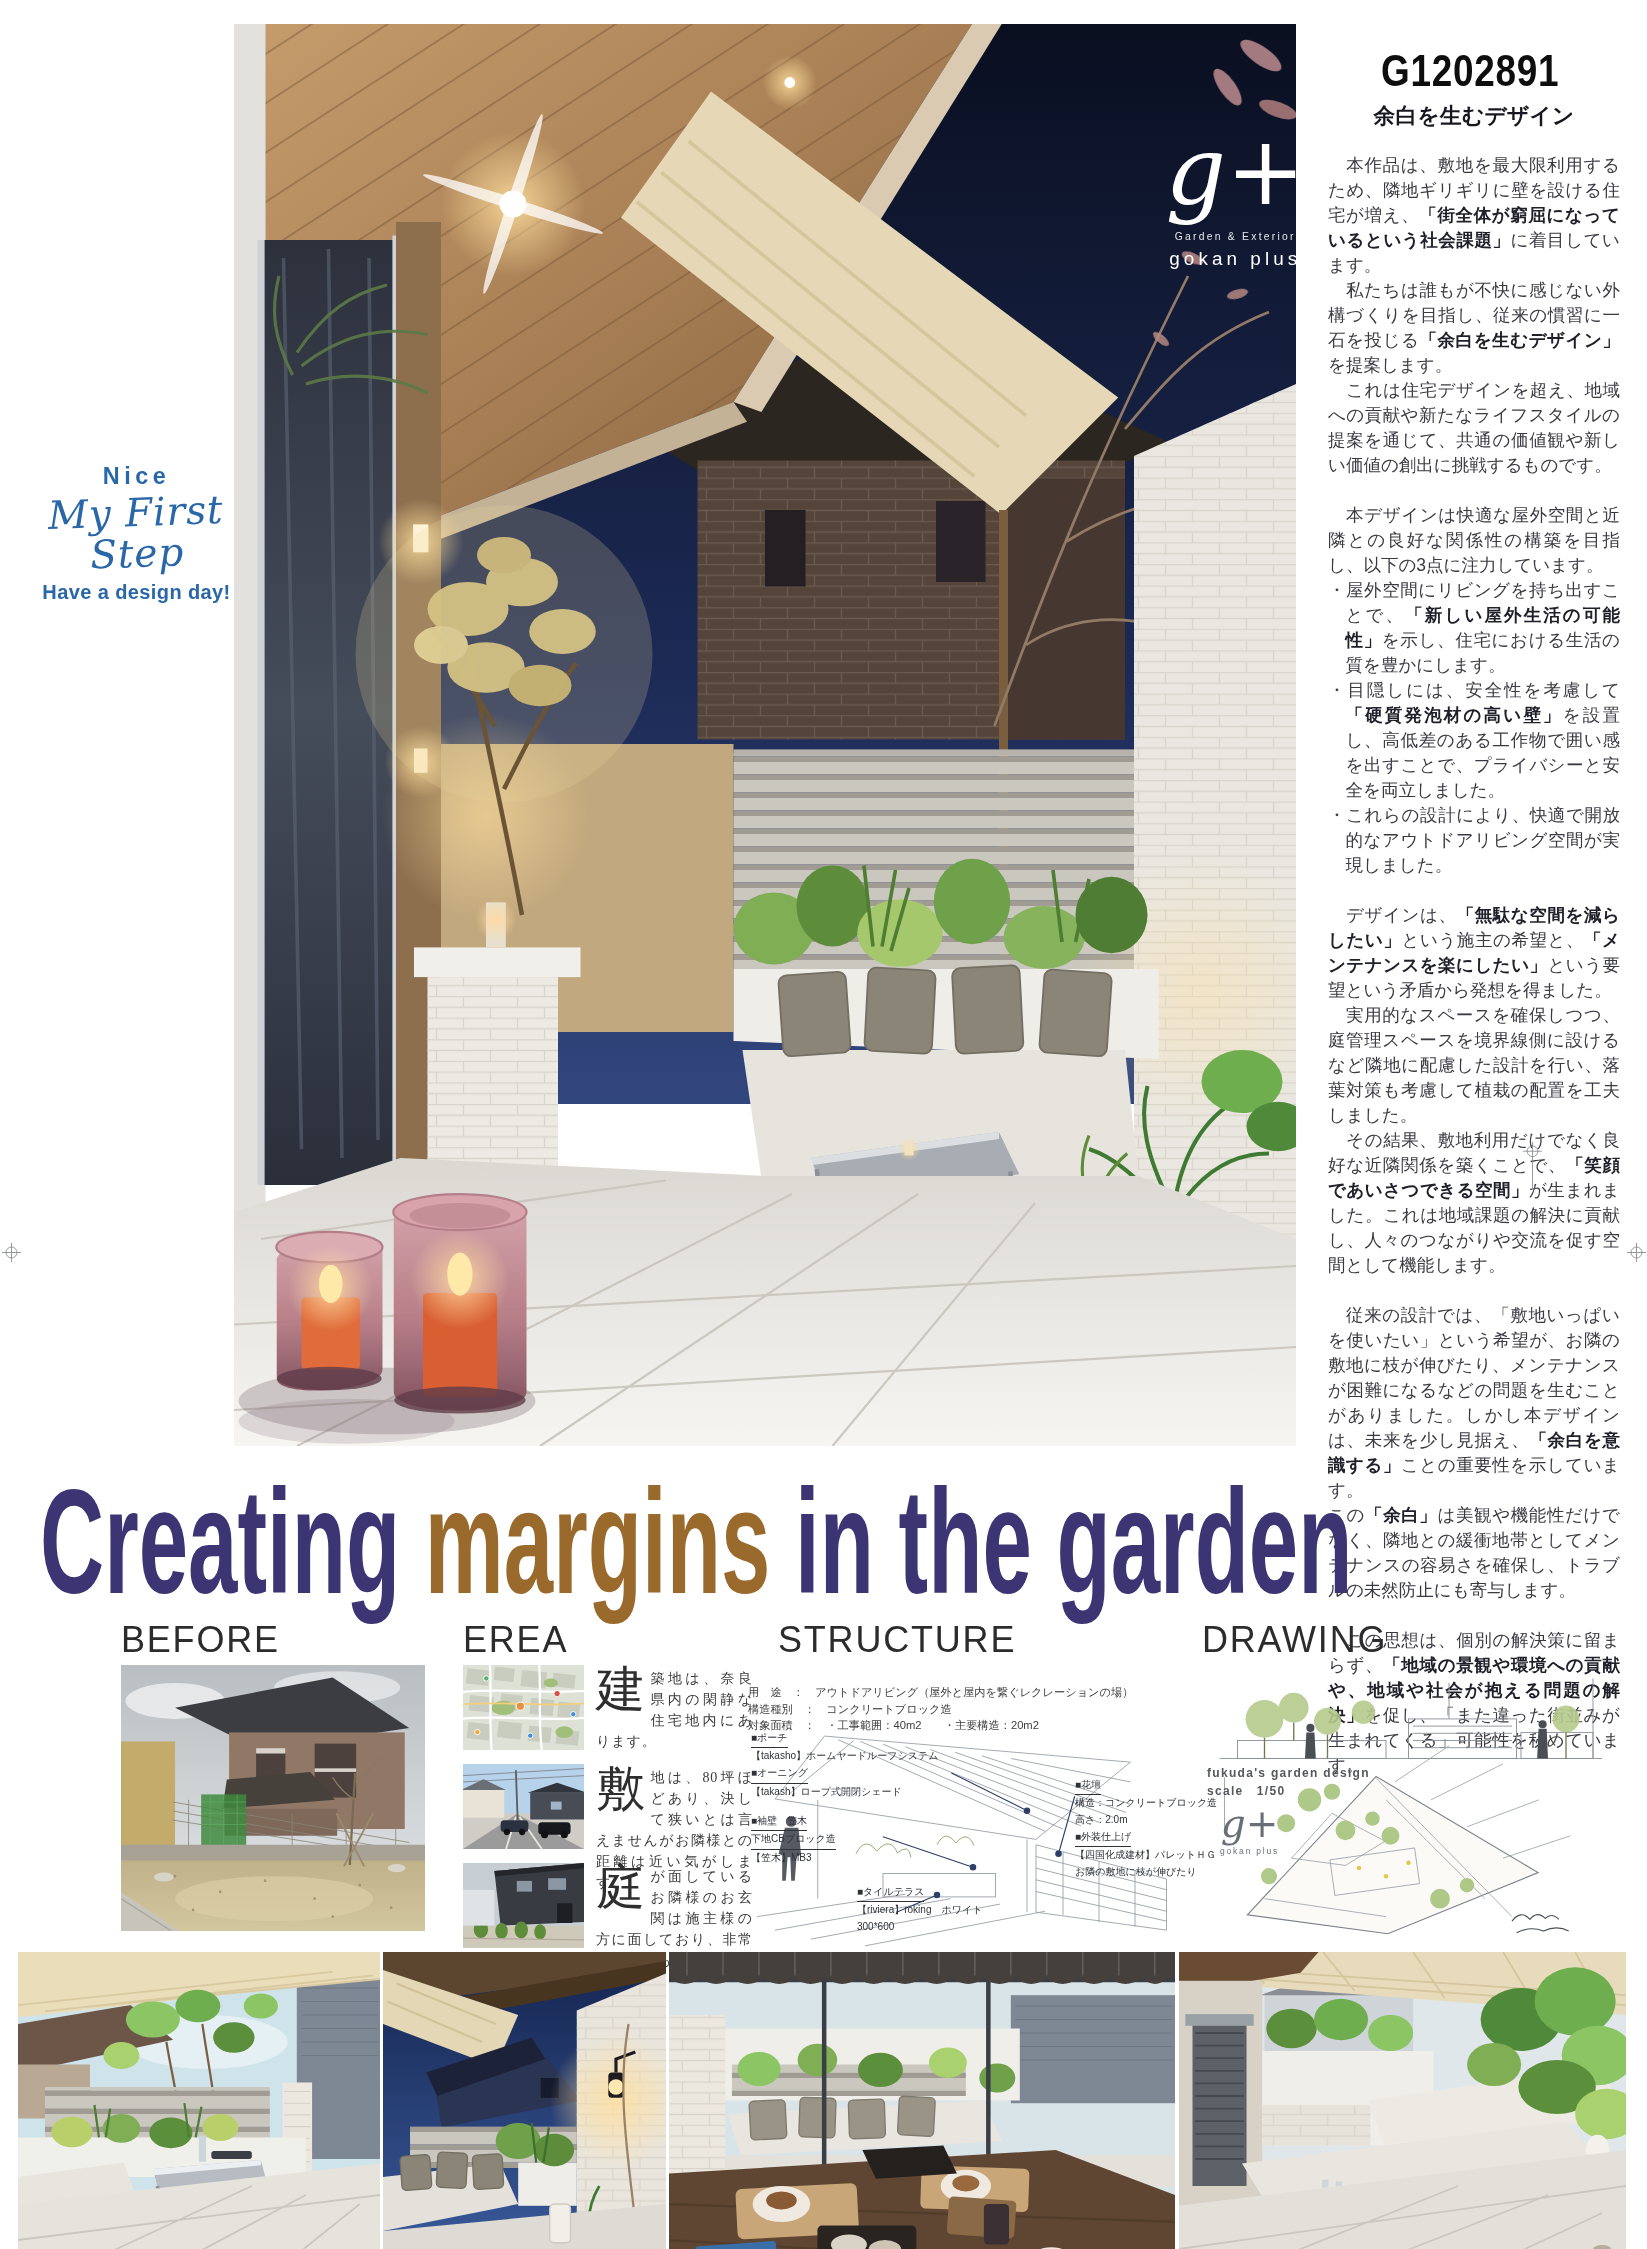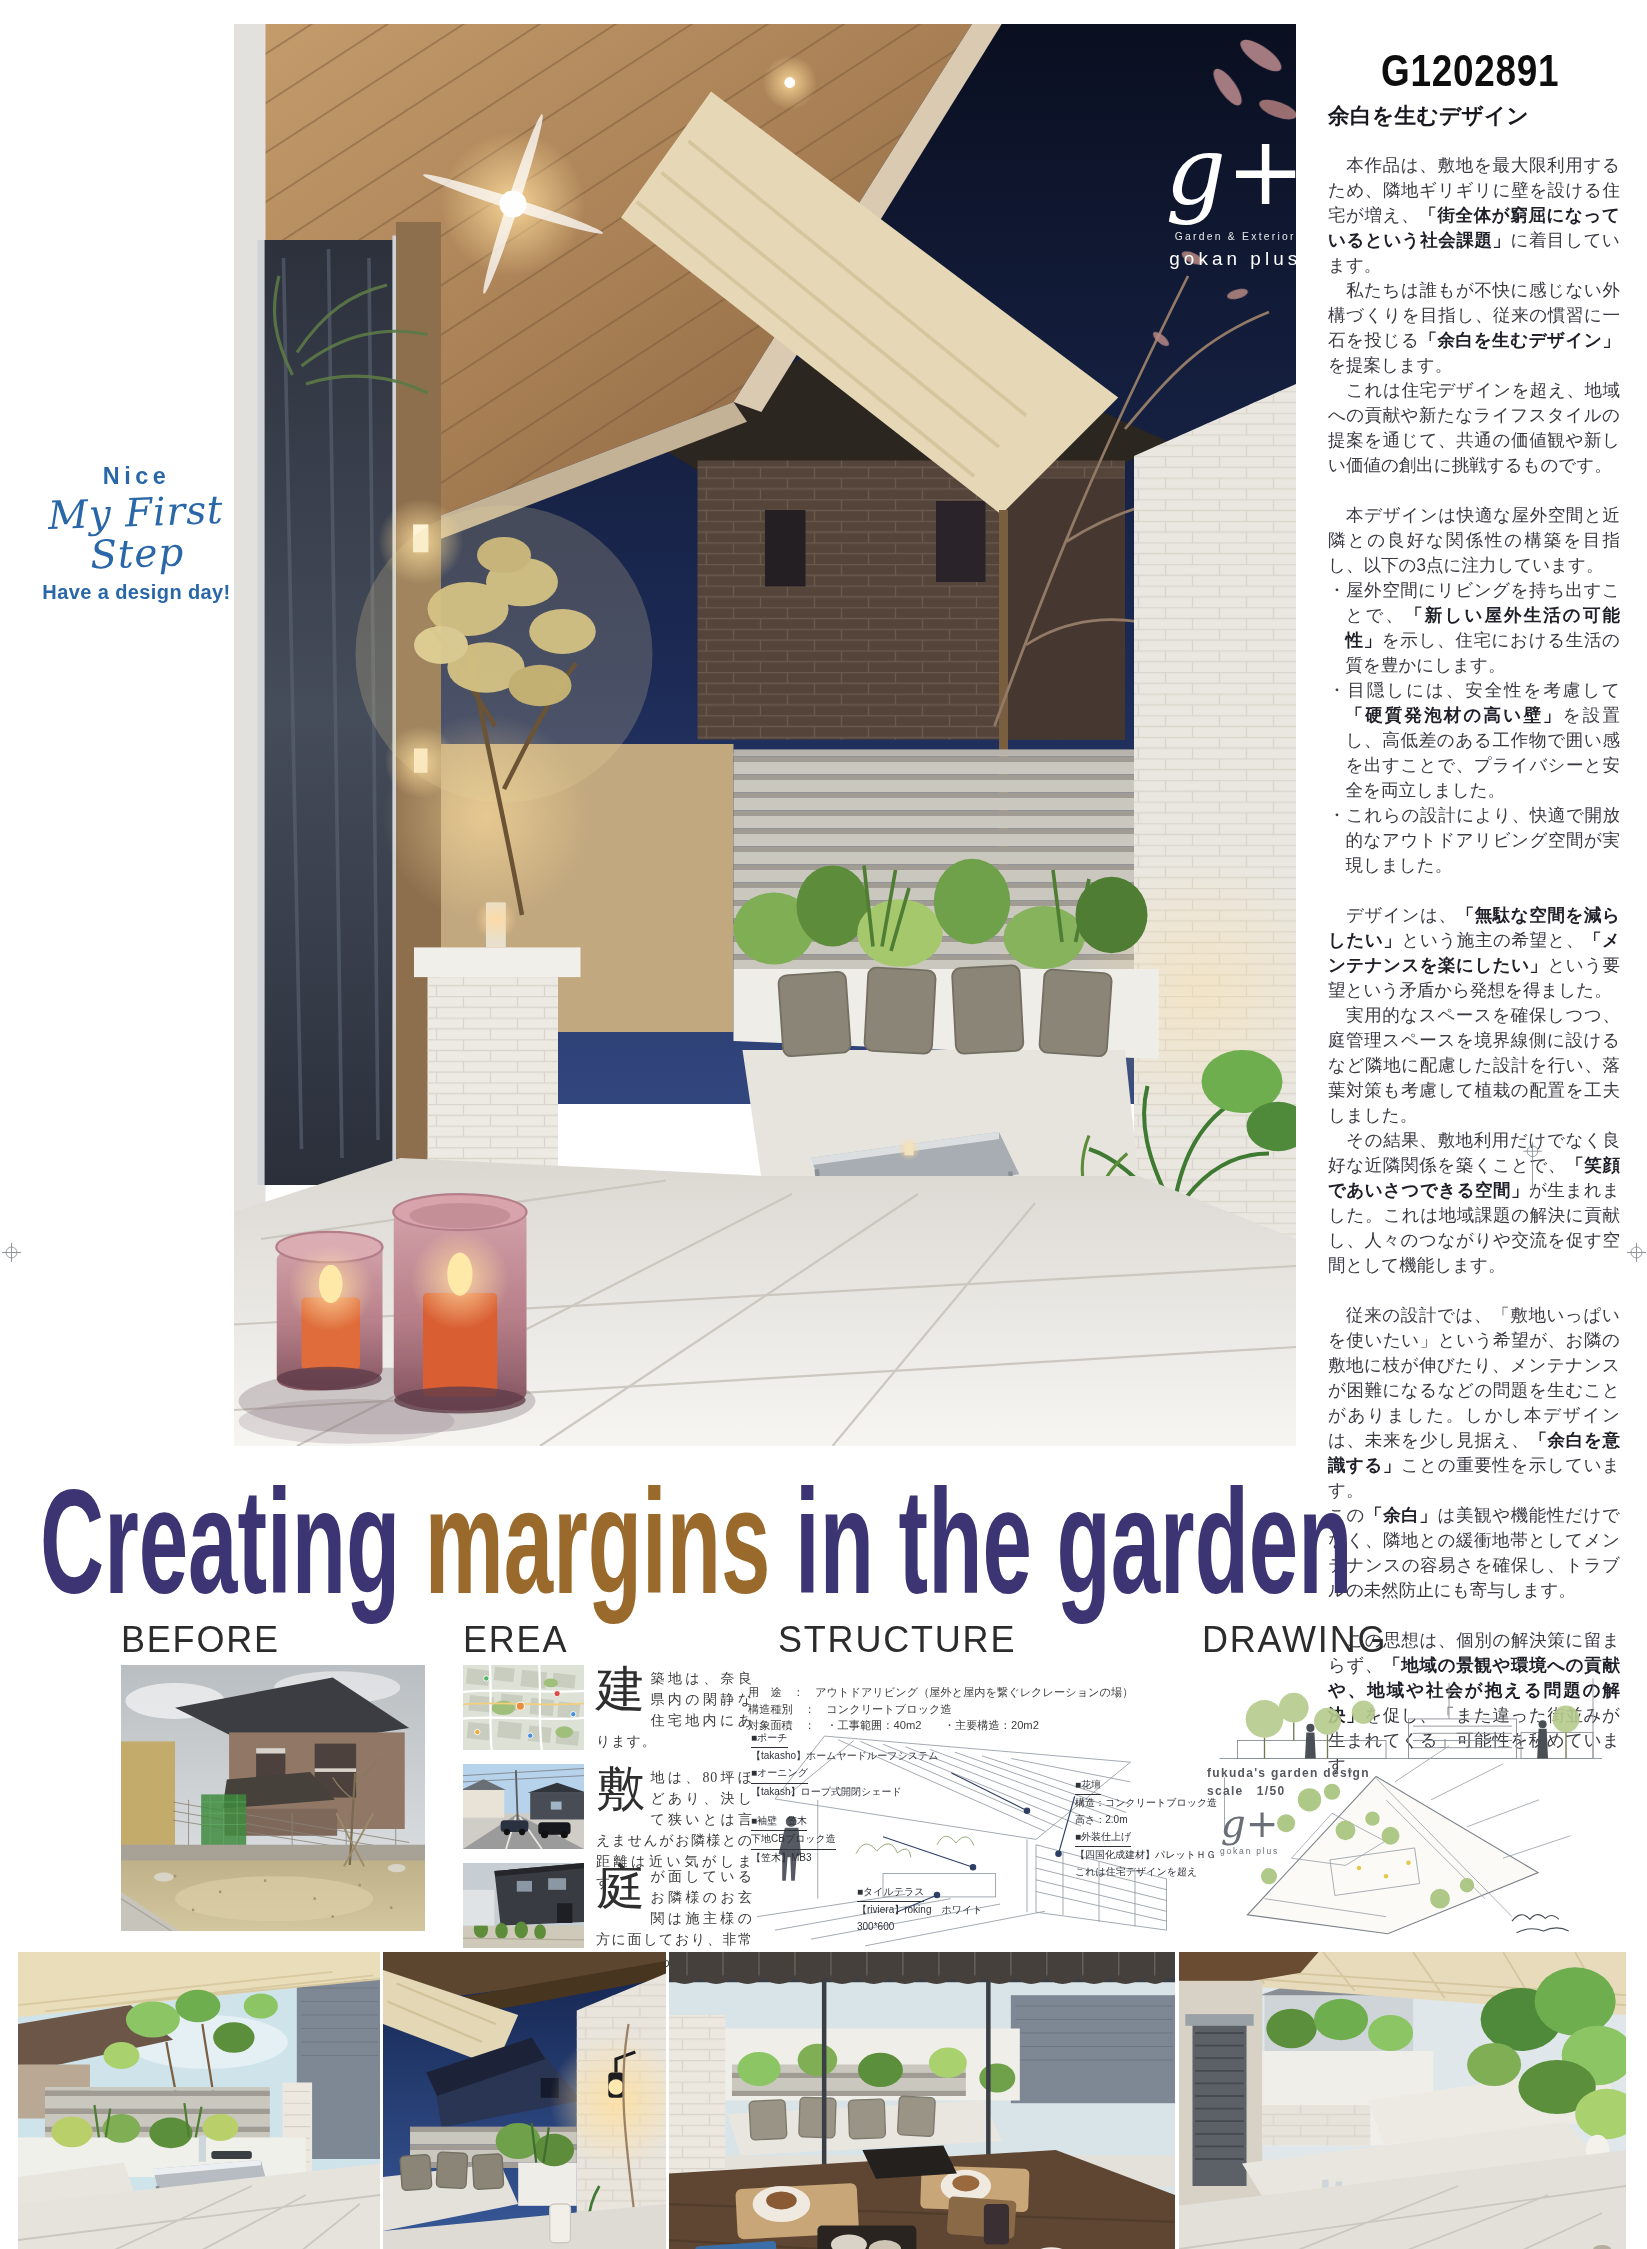--- a/index.html
+++ b/index.html
@@ -6,21 +6,21 @@
   #poster{position:relative;width:1648px;height:2304px;background:#ffffff;overflow:hidden;
           font-family:"Liberation Sans","DejaVu Sans",sans-serif;}
   .abs{position:absolute;}
 
   
   #code{left:1381px;top:45px;font-size:45px;font-weight:bold;color:#0e0e0e;
         letter-spacing:0.9px;transform:scaleX(.82);transform-origin:left top;white-space:nowrap;}
 
   
   #essay{left:1328px;top:101px;width:292px;color:#3a3a42;}
-  #essay h1{margin:0 0 23.4px 0;font-size:21.6px;font-weight:bold;color:#17171f;letter-spacing:0.4px;}
+  #essay h1{margin:0 0 23.4px 0;font-size:21.6px;font-weight:bold;color:#17171f;letter-spacing:0.4px;text-align:center;}
   #essay p{margin:0;font-size:17.5px;line-height:25px;text-align:justify;}
   #essay p b{color:#20202a;}
   #essay .bullet{padding-left:17.5px;text-indent:-17.5px;}
   #essay .gap{height:25px;}
 
   
   #stamp{left:35px;top:463px;width:203px;text-align:center;color:#2a67a9;}
   #stamp .s1{font-size:23.4px;font-weight:bold;letter-spacing:4.5px;}
   #stamp .s2{font-family:"DejaVu Serif","Liberation Serif",serif;font-style:italic;
              font-size:39px;line-height:1.05;letter-spacing:0.9px;margin-top:2.7px;transform:rotate(-2deg);}
@@ -567,21 +567,21 @@
     <div><span class="u">■袖壁　笠木</span></div>
     <div><span class="u">下地CBブロック造</span></div>
     <div>【笠木】MB3</div>
   </div>
   <div class="abs callout" id="co-flower">
     <div><span class="u">■花壇</span></div>
     <div>構造：コンクリートブロック造</div>
     <div>高さ：2.0m</div>
     <div><span class="u">■外装仕上げ</span></div>
     <div>【四国化成建材】パレットＨＧ</div>
-    <div>これは住宅デザインを超え</div>
+    <div>お隣の敷地に枝が伸びたり</div>
   </div>
   <div class="abs callout" id="co-tile">
     <div><span class="u">■タイルテラス</span></div>
     <div>【riviera】roking　ホワイト</div>
     <div>300*600</div>
   </div>
 
   <svg class="abs ph" id="drawing-sketch" viewBox="0 0 940 632" preserveAspectRatio="none">
     <g stroke="#8a8f96" stroke-width="2" fill="none">
       <line x1="50" y1="208" x2="900" y2="208"></line>

